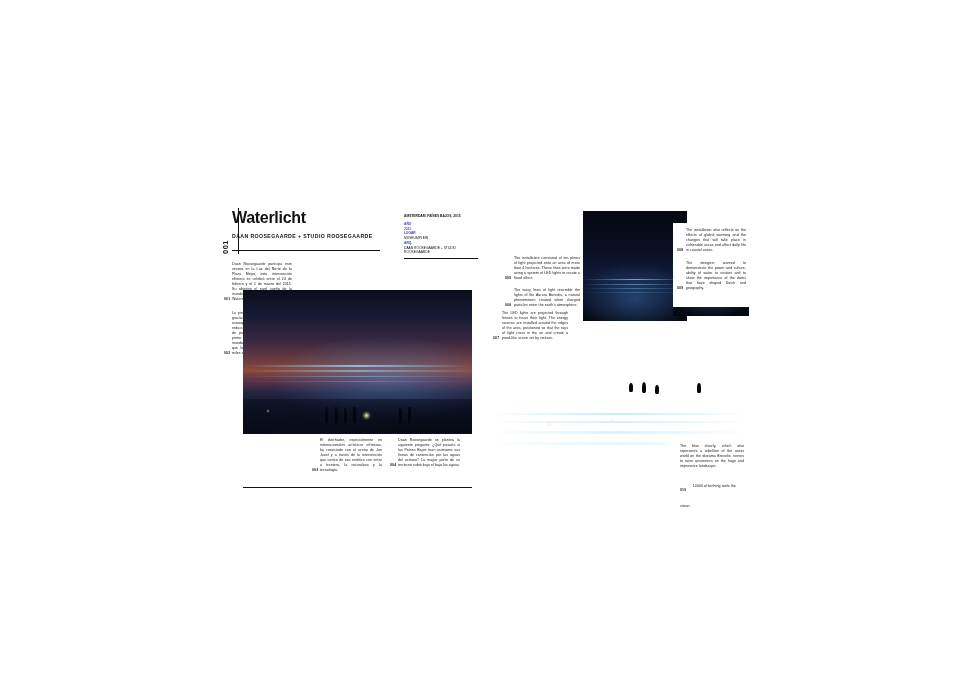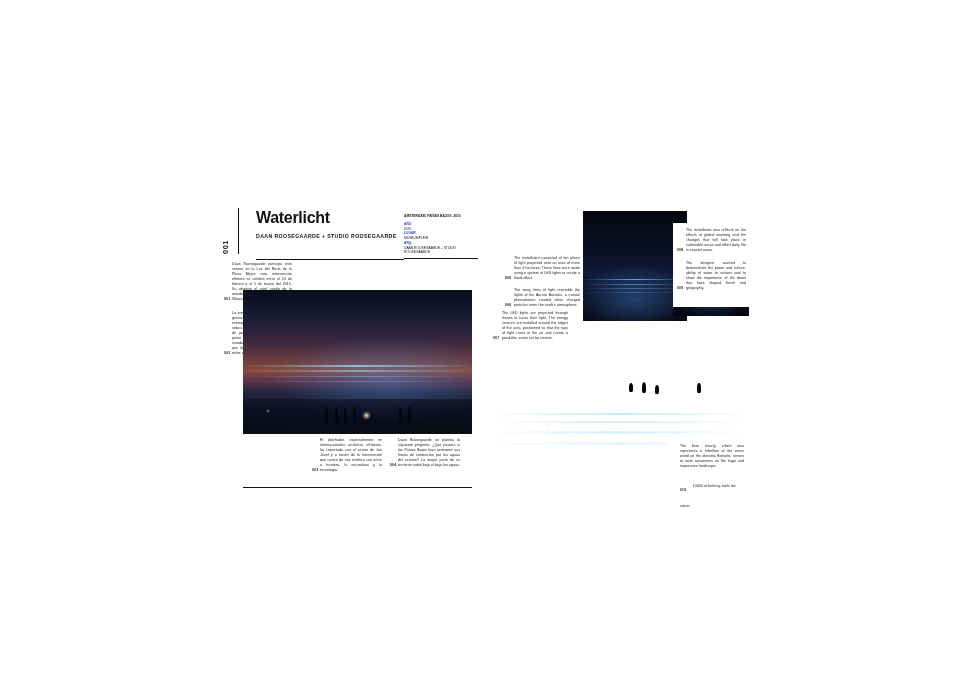--- a/index.html
+++ b/index.html
@@ -47,25 +47,25 @@
     text-align: justify;
   }
   .white-card {
     position: absolute;
     background: #ffffff;
   }
 
   
   #title-wrap {
     position: absolute;
-    left: 256px;
+    left: 232px;
     top: 210px;
     width: 148px;
     border-bottom: 0.8px solid #111;
-    padding-bottom: 18px;
+    padding-bottom: 9px;
   }
   #title {
     font-size: 16px;
     font-weight: bold;
     letter-spacing: -0.3px;
     color: #111;
     line-height: 1;
     margin: 0 0 7px 0;
   }
   #subtitle {

